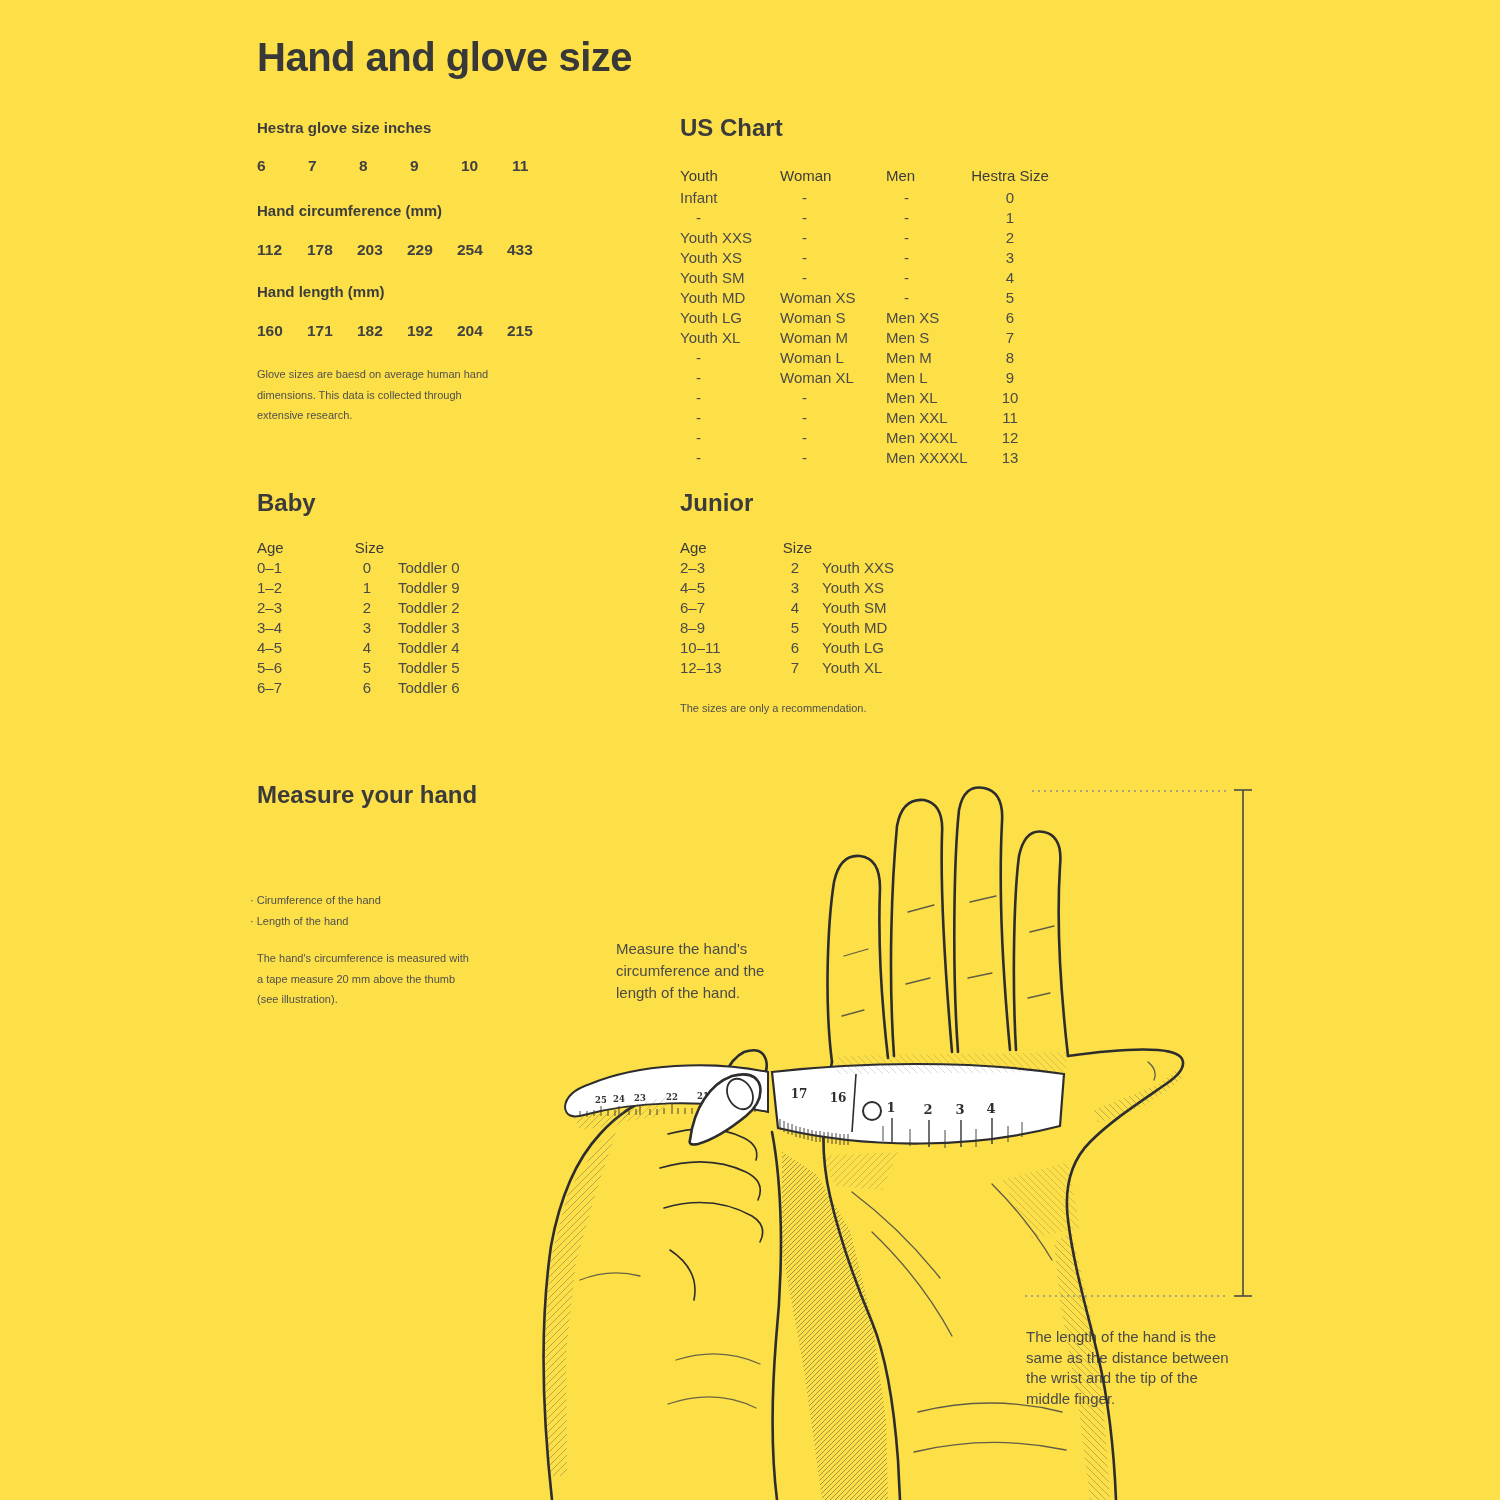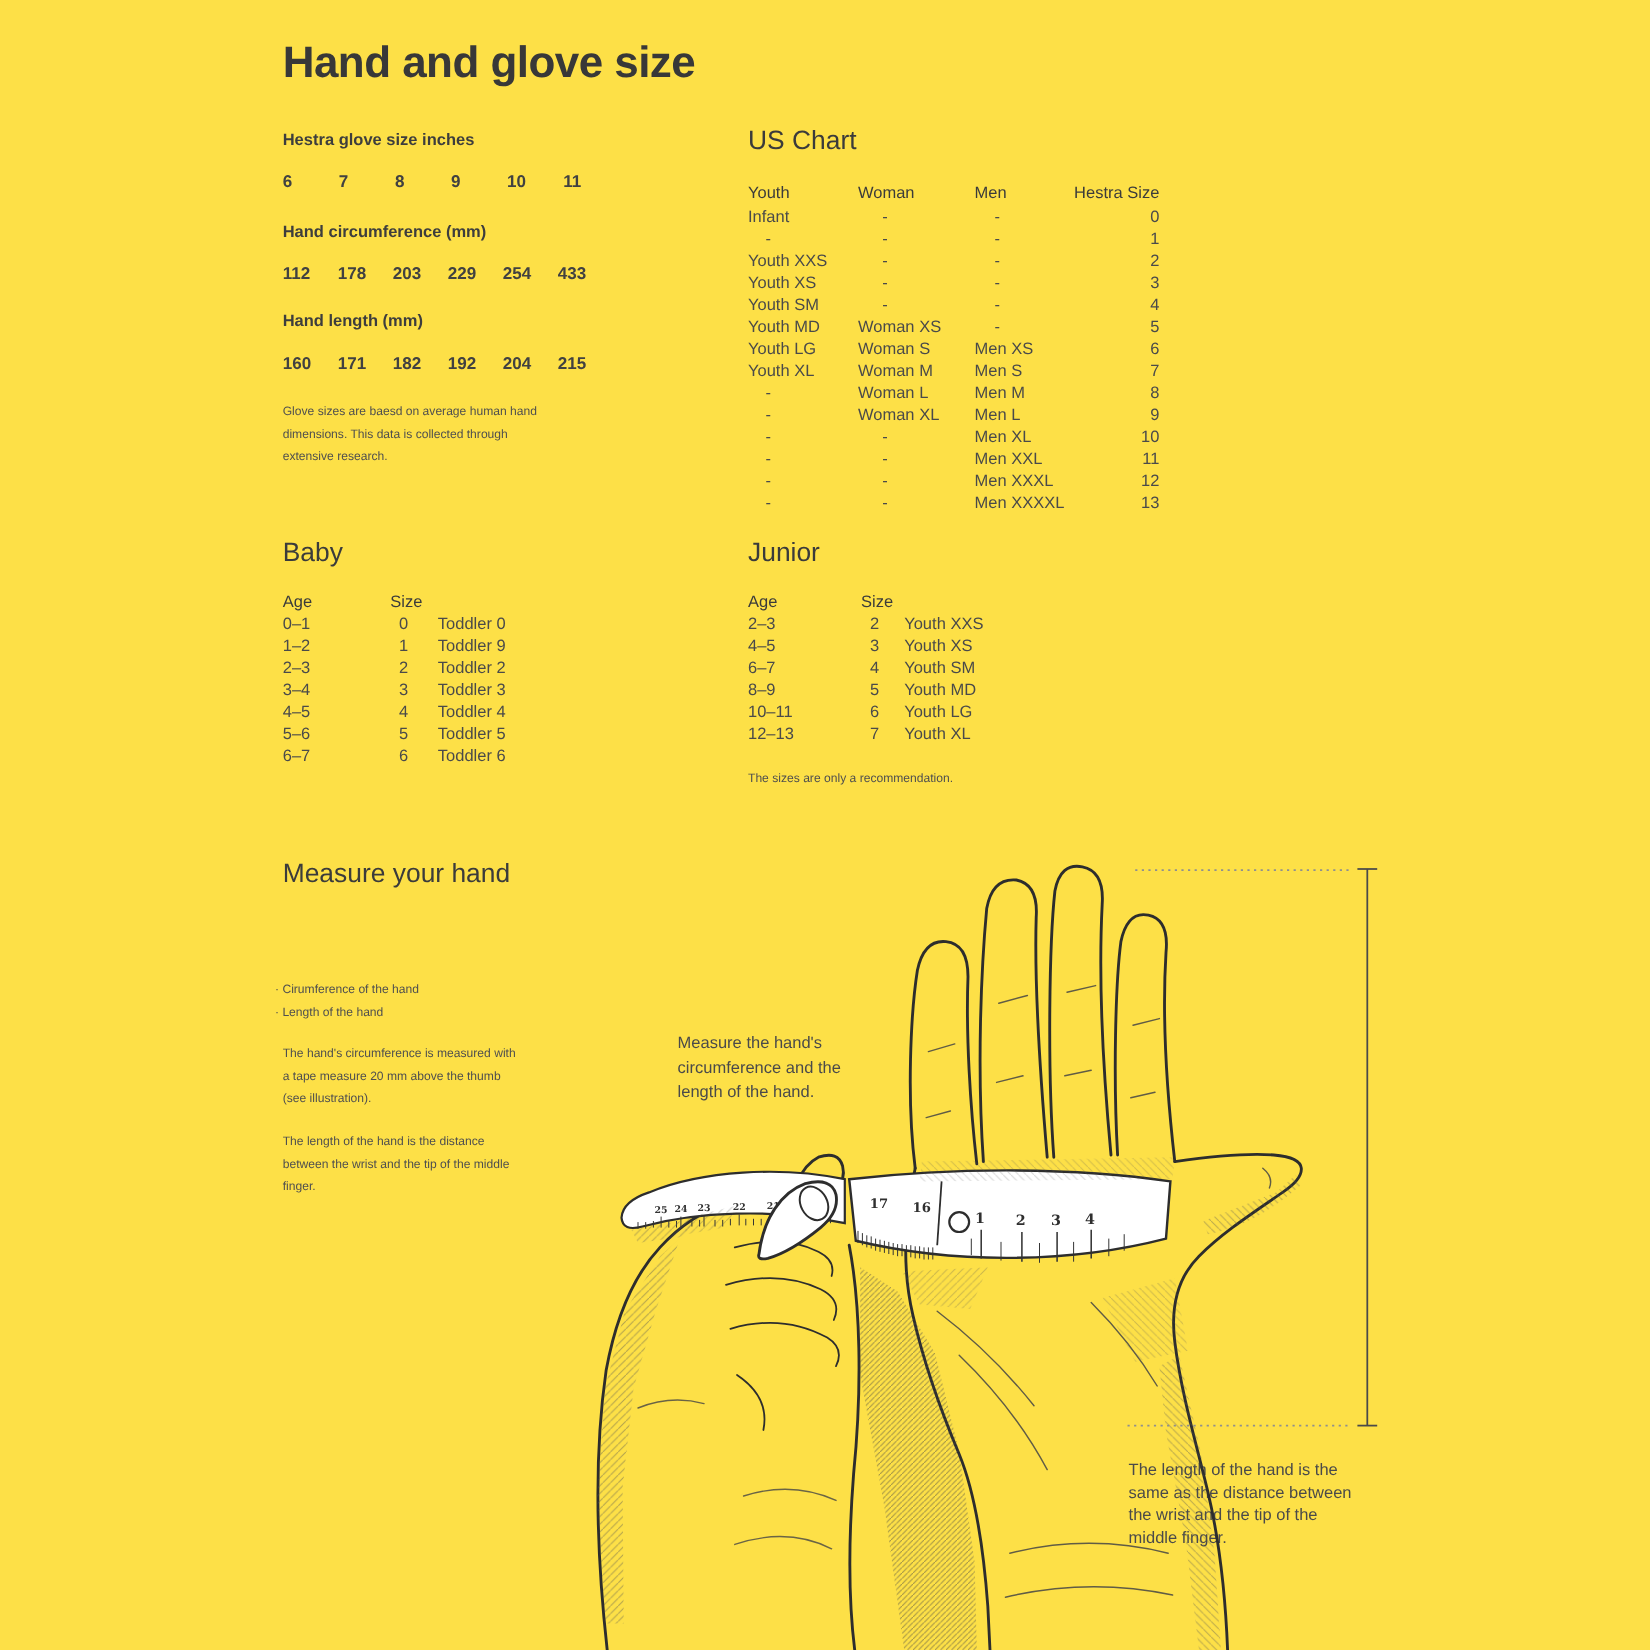--- a/index.html
+++ b/index.html
@@ -1,31 +1,31 @@
 <!DOCTYPE html>
 <html><head>
 <meta charset="utf-8">
 <style>
   *{box-sizing:border-box;margin:0;padding:0}
   body{margin:0;background:#ffffff;font-family:"Liberation Sans",sans-serif;}
   #canvas{position:relative;width:1500px;height:1500px;background:#fde047;overflow:hidden}
   .abs{position:absolute}
   .h1{font-size:40px;font-weight:700;color:#383838;letter-spacing:-0.5px}
-  .h2{font-size:24px;font-weight:400;color:#3b3b3b}
+  .h2{font-size:24px;font-weight:700;color:#3b3b3b}
   .lbl{font-size:15px;font-weight:700;color:#3d3d3d}
   .numrow{display:flex;font-size:15.5px;font-weight:600;color:#414141}
   .numrow span{width:50px}
   #row-inches span{width:51px}
   .para{font-size:11px;line-height:20.5px;color:#4f4f4f}
   .cap{font-size:15px;line-height:22px;color:#4a4a4a}
   .cap2{font-size:15px;line-height:20.5px;color:#4a4a4a}
   .table{font-size:15px;color:#4a4a4a}
   .trow{display:flex;height:20px;line-height:20px;white-space:nowrap}
   .thead span{font-weight:400;color:#3b3b3b}
-  .c1{width:100px}.c2{width:106px}.c3{width:80px}.c4{width:88px;text-align:right}
+  .c1{width:100px}.c2{width:106px}.c3{width:80px}.c4{width:88px;text-align:center}
   .c1.dash{padding-left:16px}.c2.dash{padding-left:22px}.c3.dash{padding-left:18px}
   .ba{width:93px}.bs{width:34px;text-align:center}.bl{margin-left:14px}
   .ja{width:98px}.js{width:34px;text-align:center}.jl{margin-left:10px}
   .thead .bs,.thead .js{text-align:right}
 </style>
 </head>
 <body>
 
 <div id="canvas">
 
@@ -252,25 +252,20 @@
 
   <div class="abs h2" style="left:257px;top:781px">Measure your hand</div>
   <div class="abs para" style="left:250px;top:890px">
       <div>· Cirumference of the hand</div>
       <div>· Length of the hand</div>
     </div>
   <div class="abs para" style="left:257px;top:948px">
       <div>The hand's circumference is measured with</div>
       <div>a tape measure 20 mm above the thumb</div>
       <div>(see illustration).</div>
-    </div>
-  <div class="abs para" style="left:257px;top:1028px">
-      <div>The length of the hand is the distance</div>
-      <div>between the wrist and the tip of the middle</div>
-      <div>finger.</div>
     </div>
 
   <div class="abs cap" style="left:616px;top:938px">
       <div>Measure the hand's</div>
       <div>circumference and the</div>
       <div>length of the hand.</div>
     </div>
   <div class="abs cap2" style="left:1026px;top:1327px">
       <div>The length of the hand is the</div>
       <div>same as the distance between</div>

